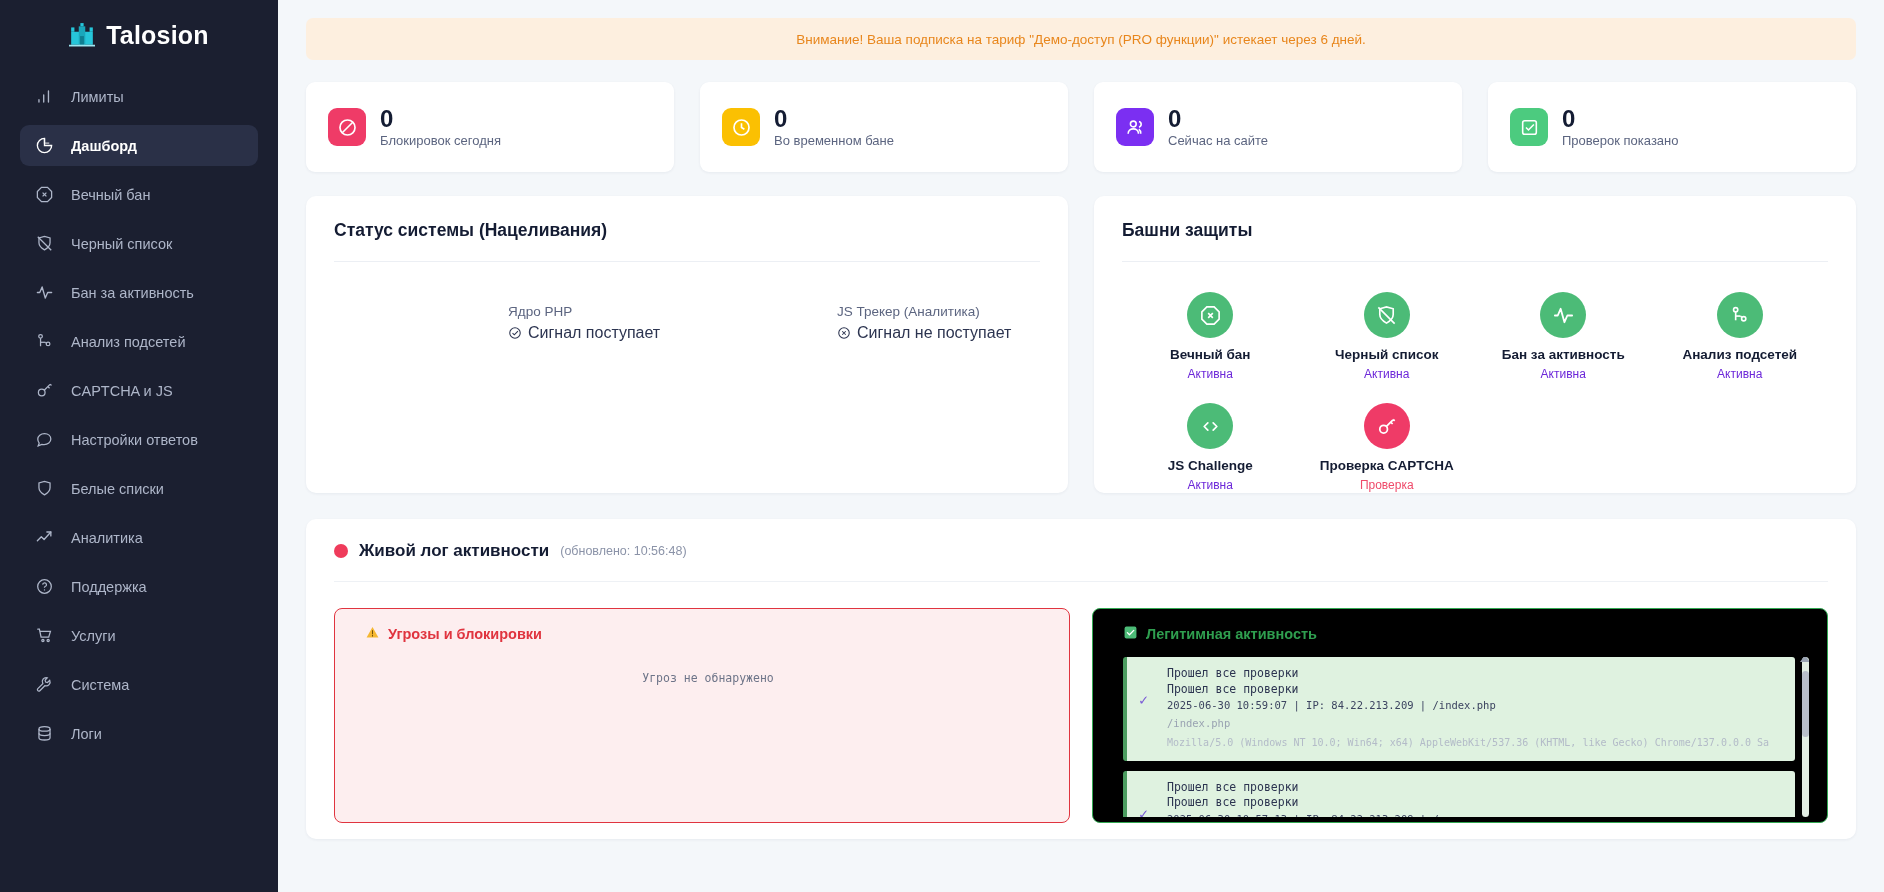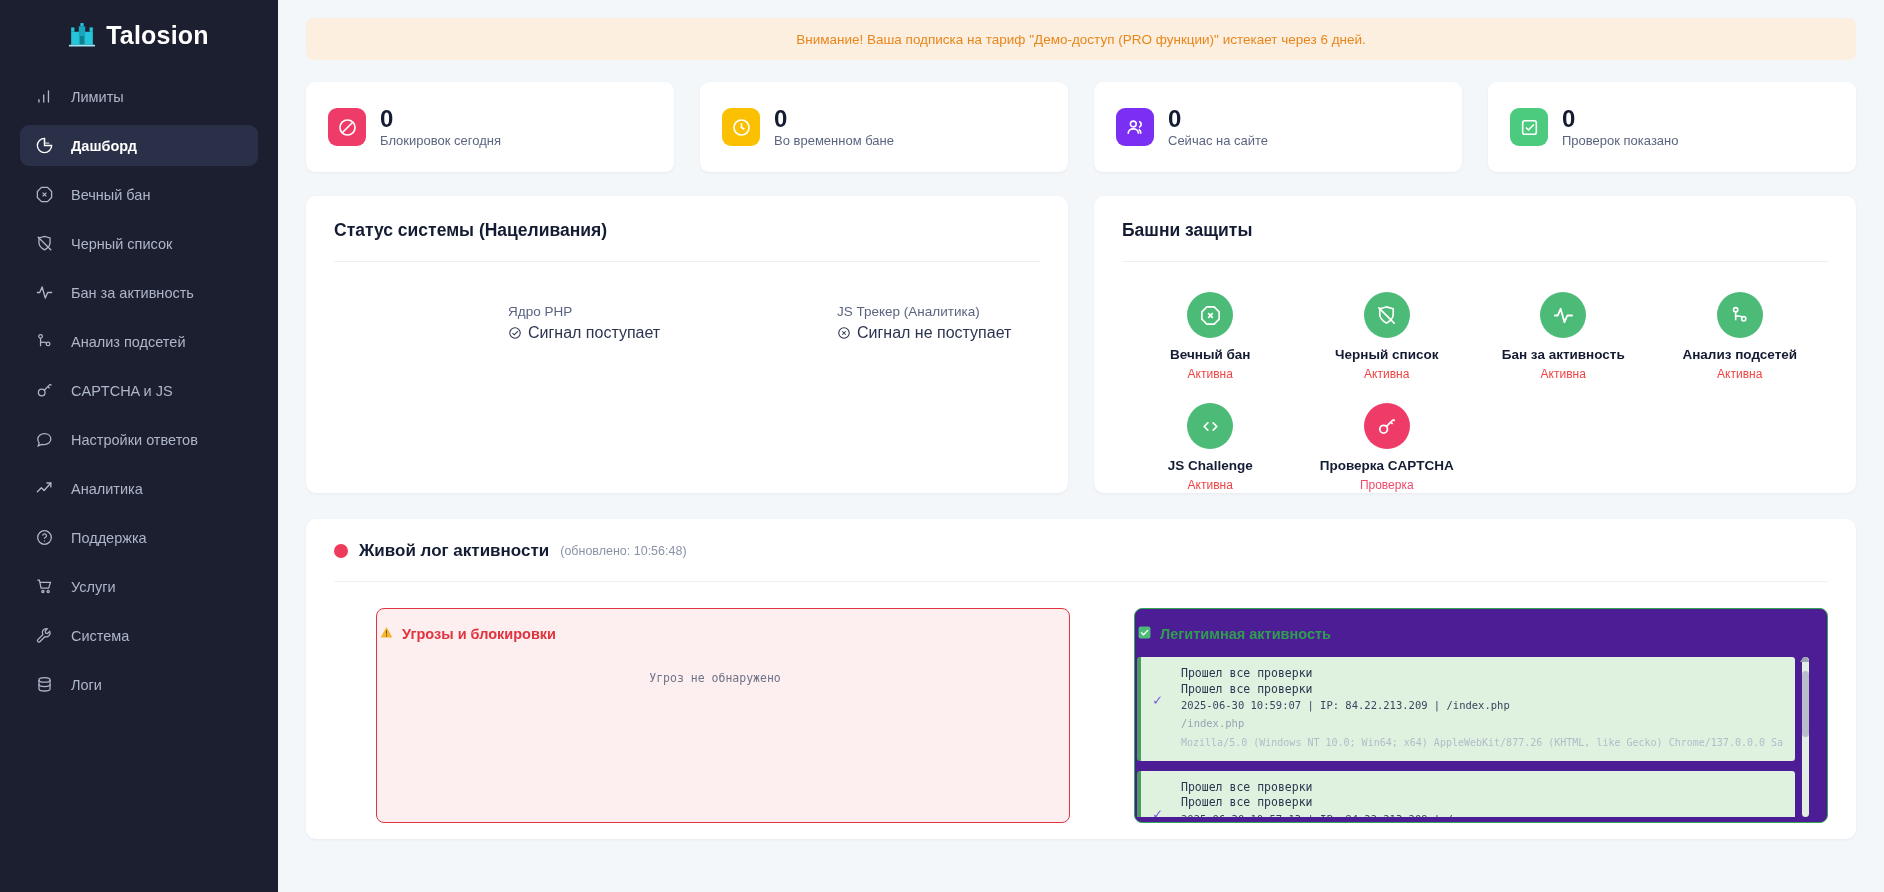--- a/index.html
+++ b/index.html
@@ -91,39 +91,39 @@
     row-gap: 22px; margin-top: 30px;
   }
   .tower { display: flex; flex-direction: column; align-items: center; gap: 9px; cursor: pointer; }
   .tower-badge {
     width: 46px; height: 46px; border-radius: 50%;
     display: flex; align-items: center; justify-content: center;
   }
   .tower-badge svg { display:block; }
   .tower-name { font-size: 13.5px; font-weight: bold; color: #141c33; }
   .tower-state { font-size: 12px; margin-top: -4px; }
-  .tower-state.on { color: #ef4444; }
+  .tower-state.on { color: #6d28d9; }
   .tower-state.off { color: #ef4a6a; }
 
   .log-panel {
     background: #ffffff; border-radius: 10px;
     box-shadow: 0 1px 3px rgba(20,30,60,.06);
     margin-top: 26px; padding: 22px 28px 0 28px;
     height: 320px; overflow: hidden;
   }
   .log-head { display: flex; align-items: center; gap: 11px; }
   .live-dot { width: 14px; height: 14px; border-radius: 50%; background: #ef3b5b; flex: 0 0 14px; }
   .log-title { font-size: 17px; font-weight: bold; color: #141c33; }
   .log-updated { font-size: 12.5px; color: #8b93a8; }
   .log-rule { height: 1px; background: #eef1f5; margin-top: 20px; }
 
   .log-cols { display: flex; gap: 22px; margin-top: 26px; }
-  .log-box { flex: 1 1 0; border-radius: 8px; padding: 16px 18px 0 2px; height: 215px; overflow: hidden; margin-left: 42px; }
+  .log-box { flex: 1 1 0; border-radius: 8px; padding: 16px 18px 0 30px; height: 215px; overflow: hidden; }
   .log-box.threats { border: 1.5px solid #e0343f; background: #fdeeef; }
-  .log-box.legit { border: 1.5px solid #32a852; background: #4c1d95; }
+  .log-box.legit { border: 1.5px solid #32a852; background: #000000; }
   .log-box-title { display: flex; align-items: center; gap: 8px; font-size: 14.5px; font-weight: bold; }
   .log-box.threats .log-box-title { color: #e0343f; }
   .log-box.legit .log-box-title { color: #2f9e4f; }
   .log-empty {
     text-align: center; margin-top: 28px;
     font-family: "DejaVu Sans Mono", "Liberation Mono", monospace;
     font-size: 11.5px; color: #6d7488;
   }
 
   .log-scroll { margin-top: 14px; height: 160px; overflow: hidden; position: relative; padding-right: 14px; }
@@ -253,20 +253,28 @@
 
       <div class="nav-item">
         <span class="nicon">
             <svg viewBox="0 0 24 24" width="19" height="19" fill="none" stroke="#aeb6c9" stroke-width="1.6">
               <path d="M20 11.5c0 4-3.8 7-8.5 7-1 0-2-.15-2.9-.42L4 20l1.3-3.4C4.2 15.2 3.5 13.5 3.5 11.5c0-4 3.8-7 8.5-7s8 3 8 7z"></path>
             </svg>
           </span>
         <span>Настройки ответов</span>
       </div>
 
+      <div class="nav-item">
+        <span class="nicon">
+            <svg viewBox="0 0 24 24" width="19" height="19" fill="none" stroke="#aeb6c9" stroke-width="1.6">
+              <path d="M19 11c0 5-7 9-7 9s-7-4-7-9V5l7-2 7 2z"></path>
+            </svg>
+          </span>
+        <span>Белые списки</span>
+      </div>
 
       <div class="nav-item">
         <span class="nicon">
             <svg viewBox="0 0 24 24" width="19" height="19" fill="none" stroke="#aeb6c9" stroke-width="1.7" stroke-linecap="round" stroke-linejoin="round">
               <path d="M3 16l5-5 3.5 3.5L20 5"></path>
               <path d="M15 5h5v5"></path>
             </svg>
           </span>
         <span>Аналитика</span>
       </div>
@@ -527,21 +535,21 @@
           </div>
 
           <div class="log-scroll">
 
             <div class="log-entry">
               <span class="log-check">✓</span>
               <div class="le-line1">Прошел все проверки</div>
               <div class="le-line2">Прошел все проверки</div>
               <div class="le-meta">2025-06-30 10:59:07 | IP: 84.22.213.209 | /index.php</div>
               <div class="le-path">/index.php</div>
-              <div class="le-ua">Mozilla/5.0 (Windows NT 10.0; Win64; x64) AppleWebKit/877.26 (KHTML, like Gecko) Chrome/137.0.0.0 Sa</div>
+              <div class="le-ua">Mozilla/5.0 (Windows NT 10.0; Win64; x64) AppleWebKit/537.36 (KHTML, like Gecko) Chrome/137.0.0.0 Sa</div>
             </div>
 
             <div class="log-entry">
               <span class="log-check">✓</span>
               <div class="le-line1">Прошел все проверки</div>
               <div class="le-line2">Прошел все проверки</div>
               <div class="le-meta">2025-06-30 10:57:13 | IP: 84.22.213.209 | /</div>
 
             </div>
 

